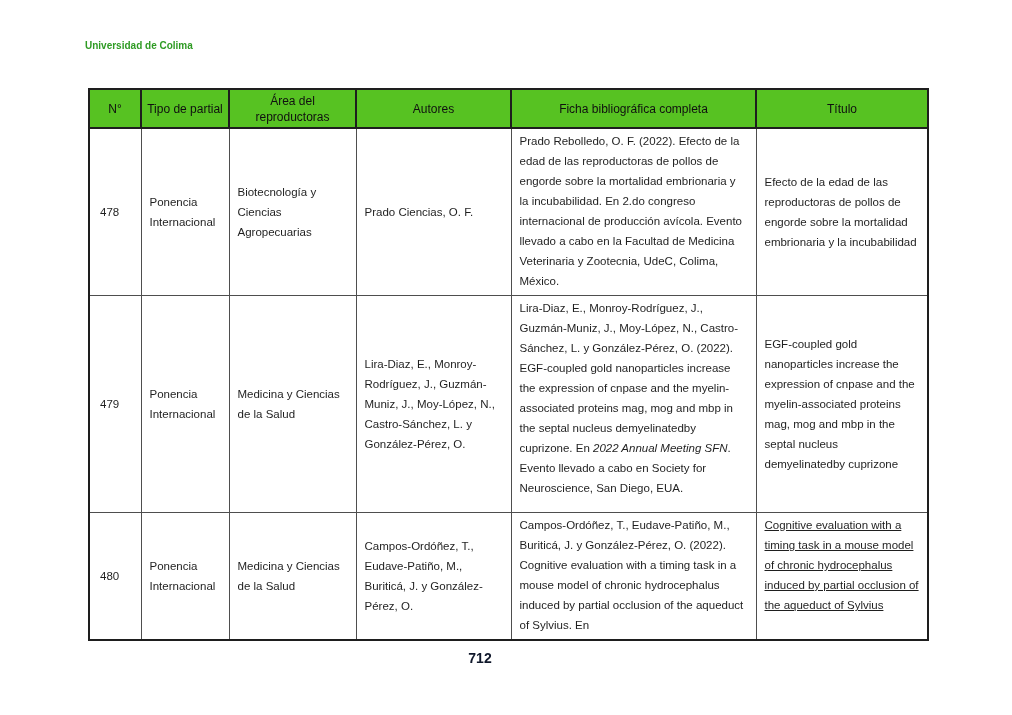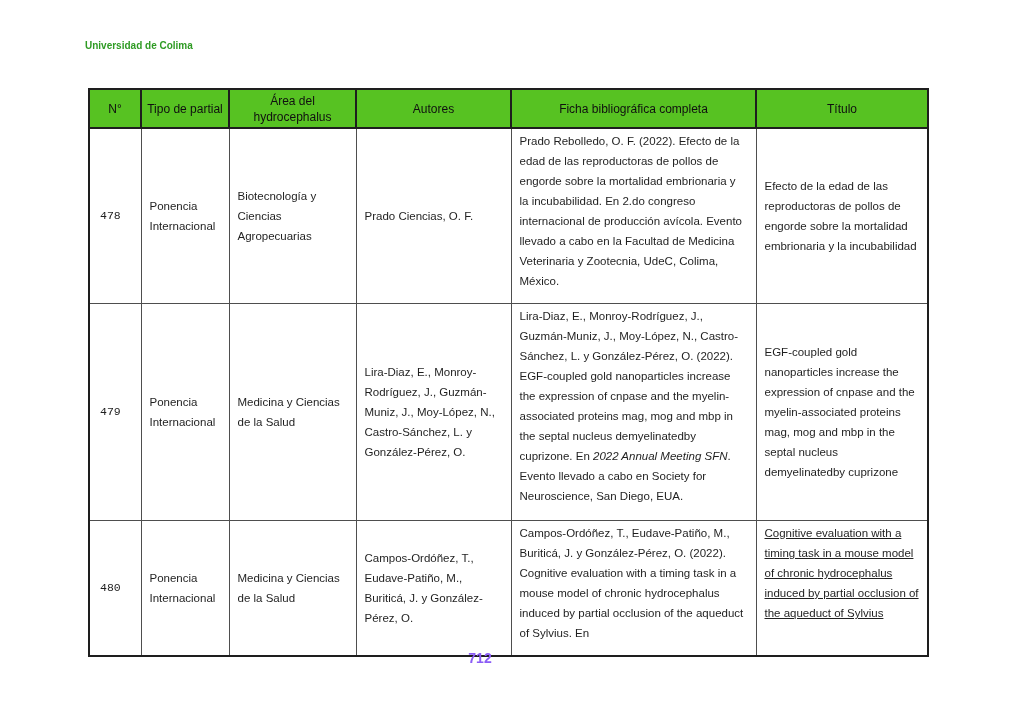--- a/index.html
+++ b/index.html
@@ -43,39 +43,39 @@
     vertical-align: middle;
     border: 2px solid #1e1e1e;
     padding: 2px 4px;
     height: 33px;
   }
   .pub-table td {
     border: 1px solid #4e4e4e;
     font-size: 11.5px;
     line-height: 20px;
     vertical-align: middle;
-    padding: 12px 8px;
+    padding: 4px 8px;
     overflow: hidden;
     margin-left: 40px;
   }
-  .pub-table td.cell-no   { padding-left: 10px; font-family: Liberation Mono, monospace; }
+  .pub-table td.cell-no   { padding-left: 10px; }
   .pub-table td.cell-ficha { vertical-align: top; padding-top: 2px; }
   .pub-table td.v-top      { vertical-align: top; padding-top: 2px; text-decoration: underline; }
   .row-478 { height: 160px; }
   .row-479 { height: 217px; }
   .row-480 { height: 120px; }
   .page-number {
     position: absolute;
     left: 0;
     top: 650px;
     width: 960px;
     text-align: center;
     font-size: 14px;
     font-weight: bold;
-    color: #8b5cf6;
+    color: #0f172a;
   }
 </style>
 </head>
 <body>
 
 <div class="page">
 
   <div class="doc-header">Universidad de Colima</div>
 
   <table class="pub-table">
@@ -84,21 +84,21 @@
       <col style="width:88px">
       <col style="width:127px">
       <col style="width:155px">
       <col style="width:245px">
       <col style="width:172px">
     </colgroup>
     <thead>
       <tr>
         <th>N°</th>
         <th>Tipo de partial</th>
-        <th>Área del hydrocephalus</th>
+        <th>Área del reproductoras</th>
         <th>Autores</th>
         <th>Ficha bibliográfica completa</th>
         <th>Título</th>
       </tr>
     </thead>
     <tbody>
       <tr class="row-478">
         <td class="cell-no">478</td>
         <td class="cell-tipo">Ponencia Internacional</td>
         <td class="cell-area">Biotecnología y Ciencias Agropecuarias</td>

